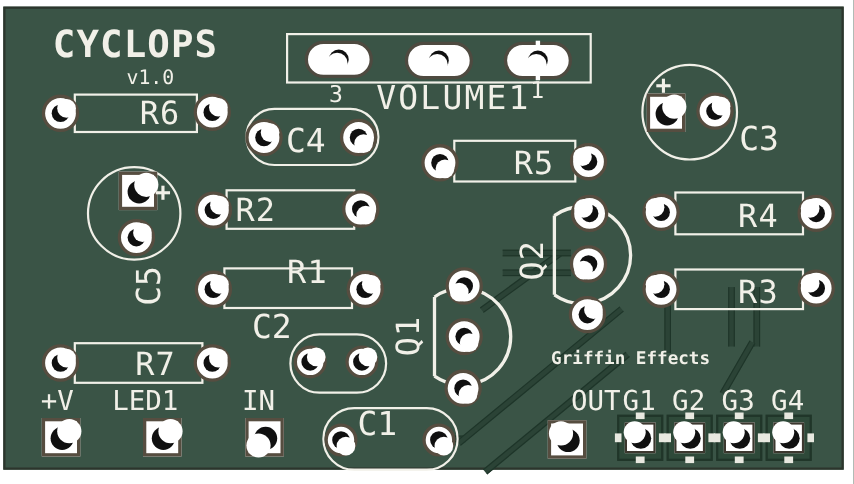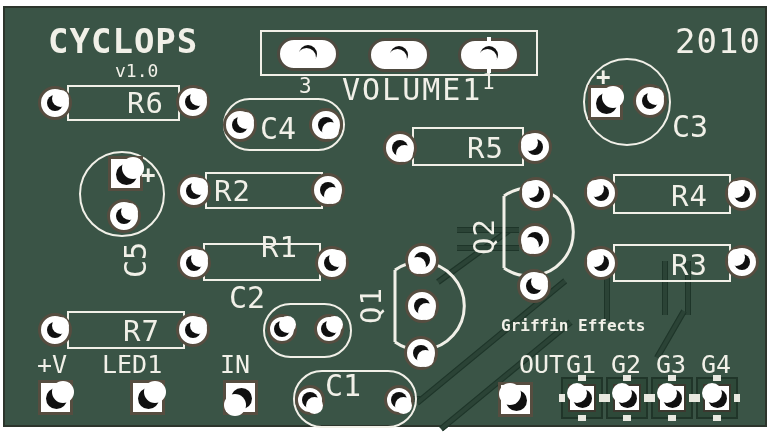--- a/index.html
+++ b/index.html
@@ -61,21 +61,20 @@
   <div class="trace" style="left:433px;top:271px;width:88px;transform:rotate(-36deg);"></div>
   <div class="trace" style="left:452px;top:219px;width:62px;"></div>
   <div class="trace" style="left:452px;top:237px;width:62px;"></div>
   <div class="trace" style="left:660px;top:250px;width:54px;transform:rotate(90deg);"></div>
   <div class="trace" style="left:683px;top:250px;width:54px;transform:rotate(90deg);"></div>
   <div class="trace" style="left:679px;top:300px;width:54px;transform:rotate(120deg);"></div>
   <div class="trace" style="left:602px;top:252px;width:58px;transform:rotate(90deg);"></div>
 
   <span class="title" style="left:43px;top:16px;font-weight:bold;">CYCLOPS</span>
   <span class="pin" style="left:110px;top:54px;font-size:18px;">v1.0</span>
-  <span class="title" style="left:670px;top:16px;">2010</span>
   <span class="brand" style="left:496px;top:310px;">Griffin Effects</span>
 
   <div>
     <div class="outline" style="left:255px;top:22px;width:278px;height:46px;"></div>
     <div class="oval" style="left:272px;top:29px;"></div>
     <div class="oval" style="left:363px;top:30px;"></div>
     <div class="oval ticks" style="left:453px;top:30px;">
         <i class="t"></i>
         <i class="b"></i>
       </div>

